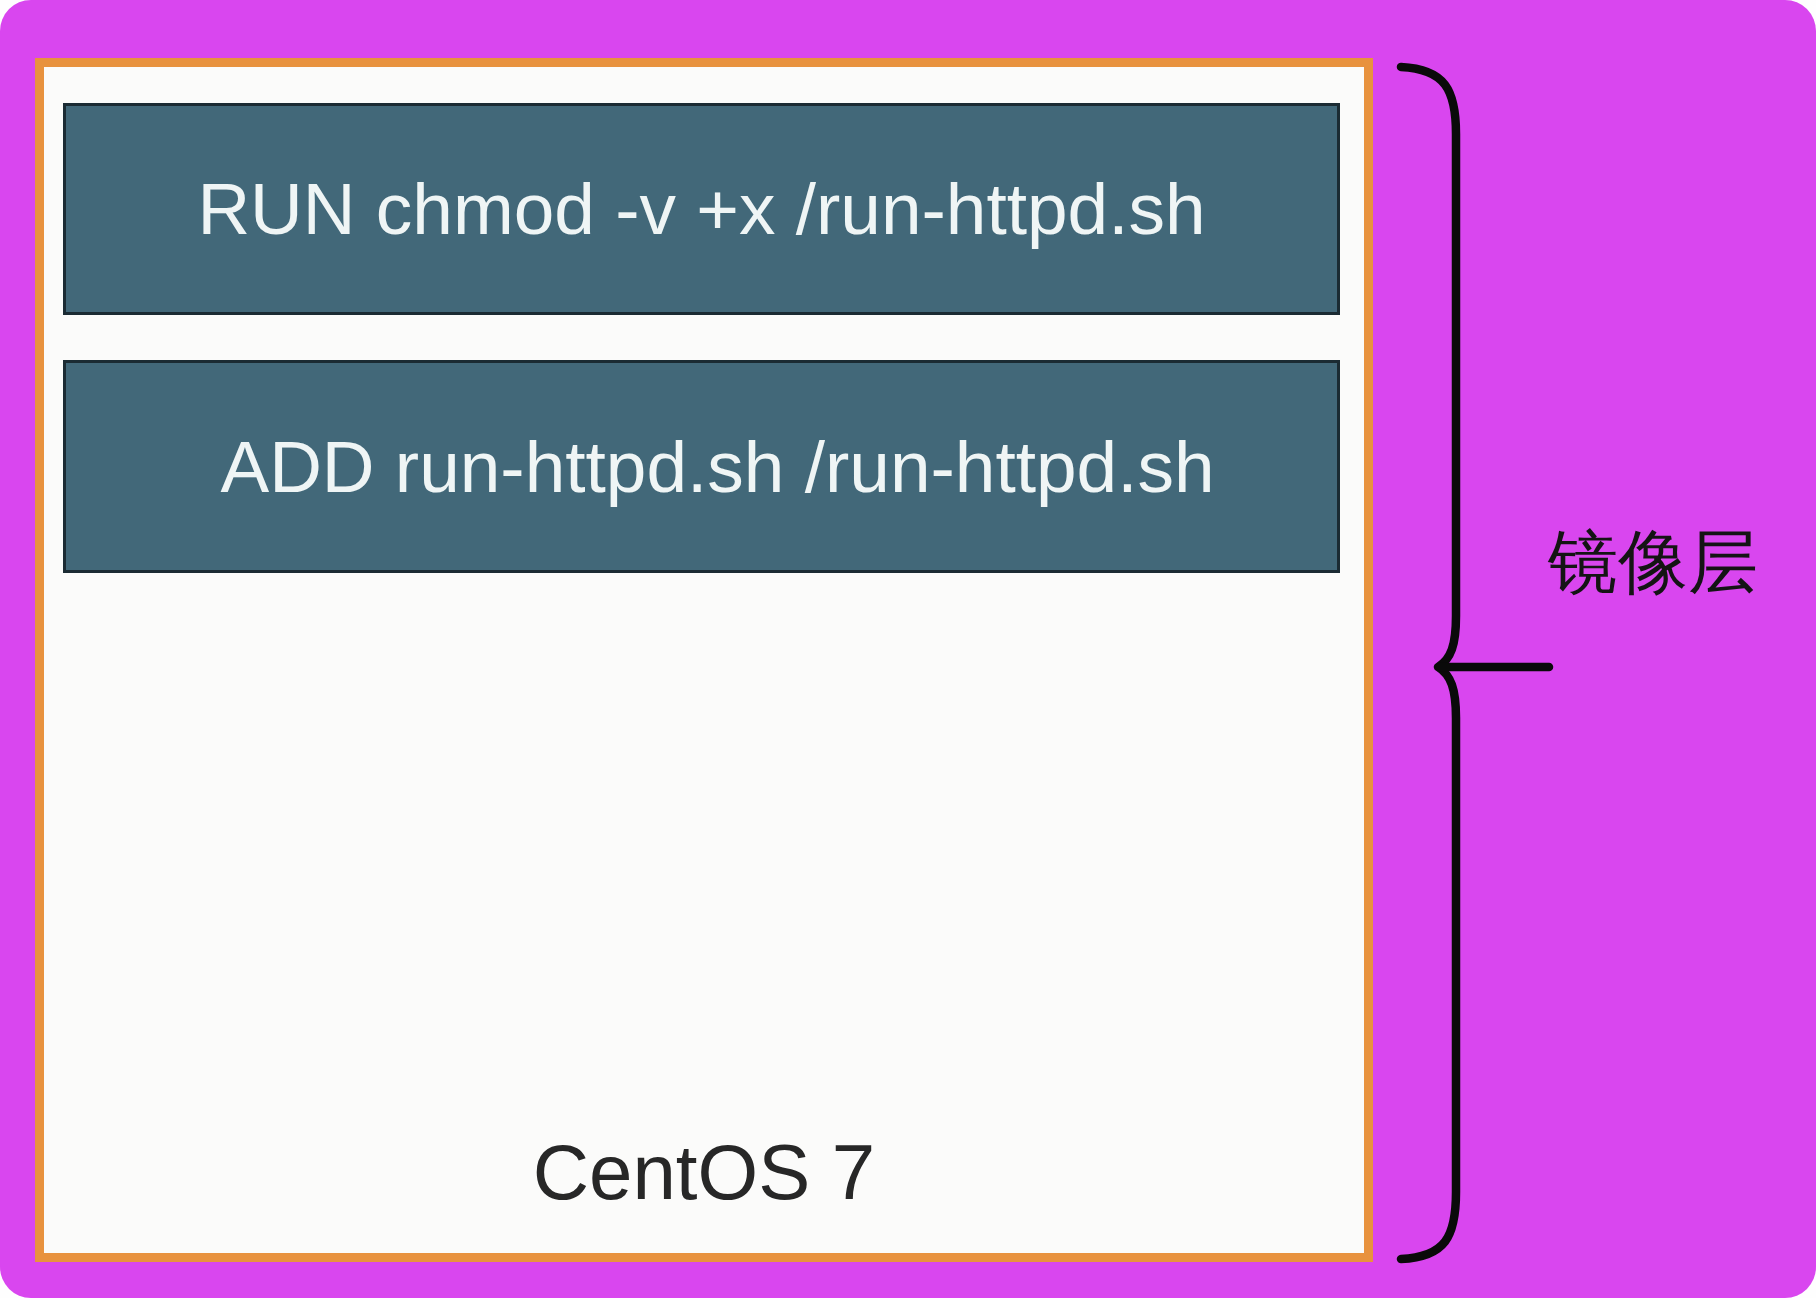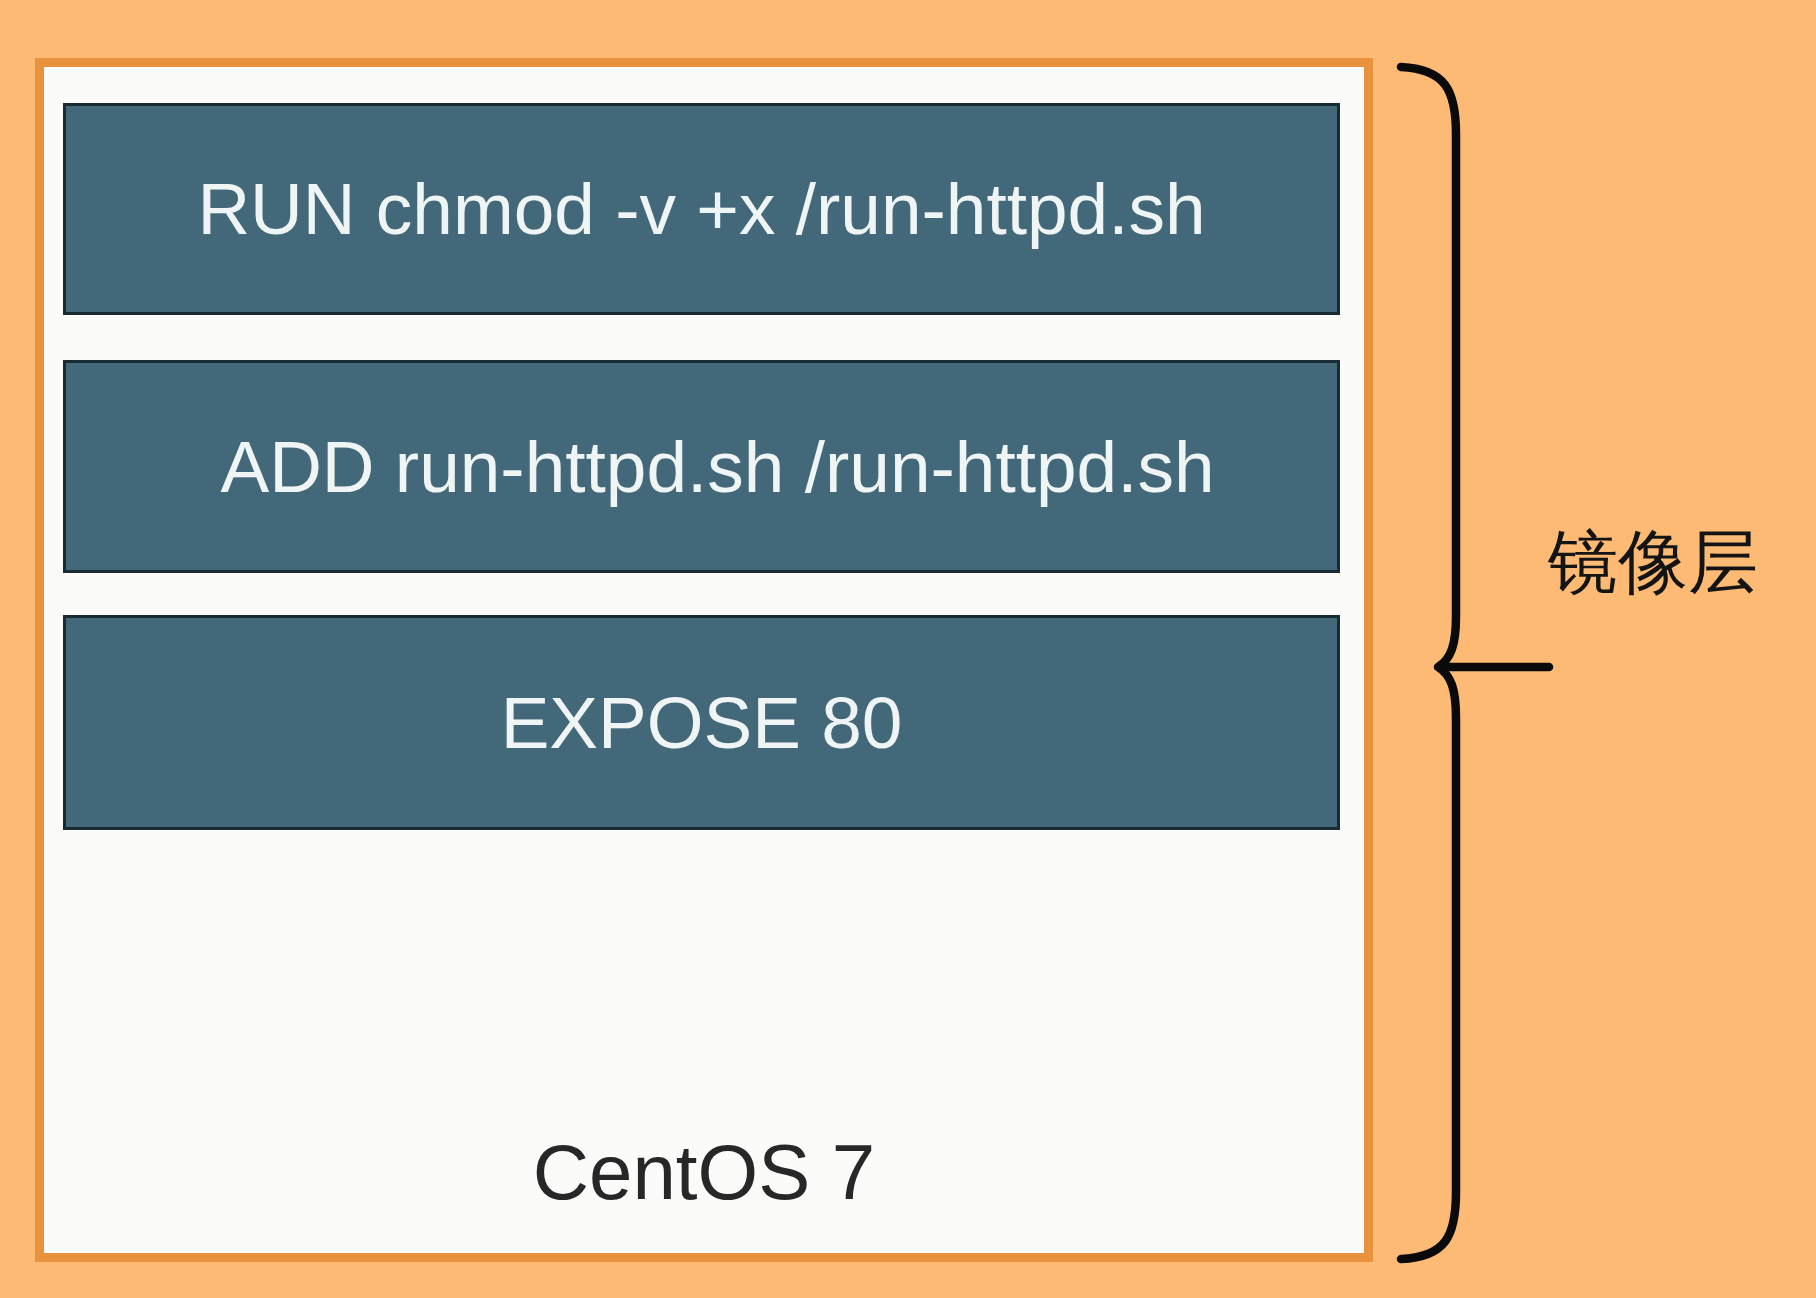--- a/index.html
+++ b/index.html
@@ -4,23 +4,24 @@
 <style>
   html, body {
     margin: 0;
     padding: 0;
     background: #fefefe;
   }
   .stage {
     position: relative;
     width: 1816px;
     height: 1298px;
-    background: #fdba74;
+    background: #d946ef;
     font-family: "Liberation Sans", sans-serif;
     overflow: hidden;
+    border-radius: 31px;
   }
   
   .image-box {
     position: absolute;
     left: 35px;
     top: 58px;
     width: 1338px;
     height: 1204px;
     box-sizing: border-box;
     border: 9px solid var(--outer-border, #e8923e);
@@ -88,23 +89,20 @@
 
 <div class="stage">
 
   <div class="image-box">
     <div class="layer layer-1">
       <span>RUN chmod -v +x /run-httpd.sh</span>
     </div>
     <div class="layer layer-2">
       <span>ADD run-httpd.sh /run-httpd.sh</span>
     </div>
-    <div class="layer layer-3">
-      <span>EXPOSE 80</span>
-    </div>
     <div class="base-label">CentOS 7</div>
   </div>
 
   <svg class="brace-svg" viewBox="0 0 1816 1298" xmlns="http://www.w3.org/2000/svg">
     <path d="M 1401 67
              C 1445 69 1456 90 1456 134
              L 1456 616
              C 1456 645 1451 659 1438 667
              C 1451 675 1456 689 1456 718
              L 1456 1192

